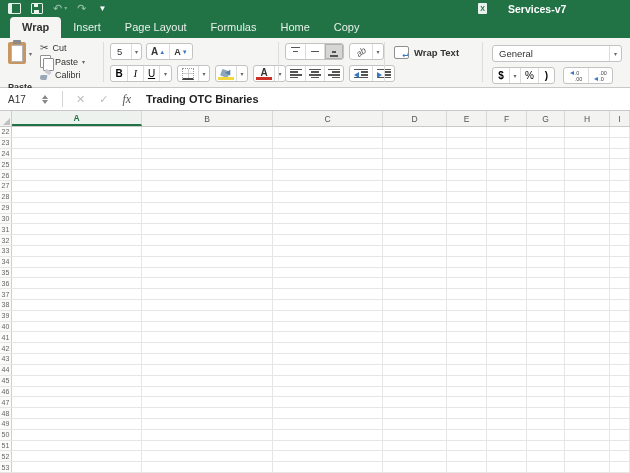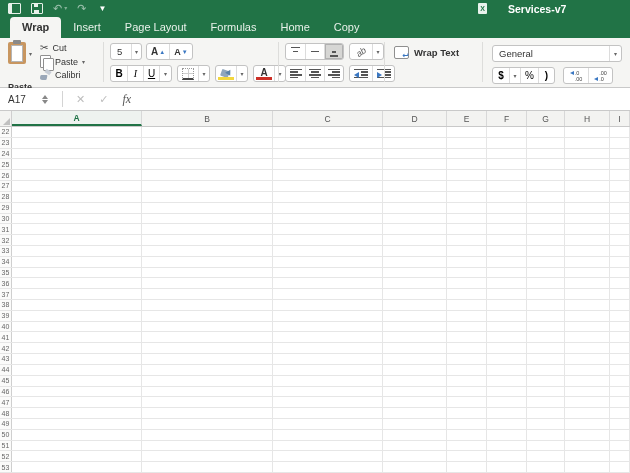--- a/index.html
+++ b/index.html
@@ -366,20 +366,21 @@
     <span class="ref">A17</span>
     <span class="stepper">
         <b class="up"></b>
         <b class="dn"></b>
       </span>
   </div>
   <span class="fdiv"></span>
   <span class="fx-cancel">✕</span>
   <span class="fx-enter">✓</span>
   <span class="fx-fn">fx</span>
+  <span class="fvalue">Trading OTC Binaries</span>
 </div>
 
 <div class="grid">
   <div class="colhead" id="colhead">
     <div class="corner"></div>
   <div class="ch sel" style="width: 130px;">A</div>
       <div class="ch" style="width: 131px;">B</div>
       <div class="ch" style="width: 110px;">C</div>
       <div class="ch" style="width: 64px;">D</div>
       <div class="ch" style="width: 40px;">E</div>

